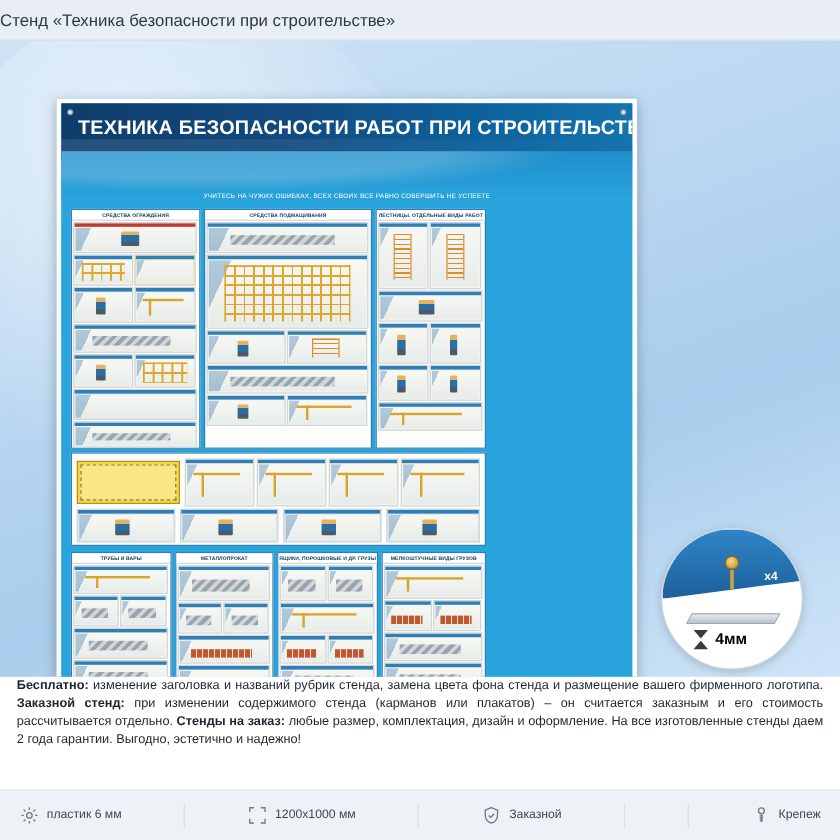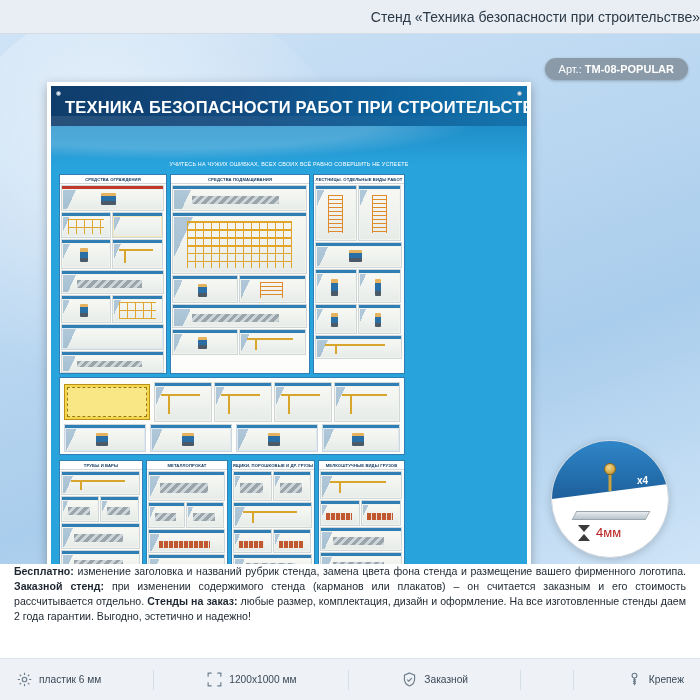--- a/index.html
+++ b/index.html
@@ -10,21 +10,21 @@
     background:#ffffff;
     overflow:hidden;
   }
   .page { position:relative; width:700px; height:700px; }
 
   
   .header {
     height:34px;
     background:#e9eef4;
     border-bottom:1px solid #d3dbe4;
-    display:flex; align-items:center; justify-content:flex-end;
+    display:flex; align-items:center; justify-content:flex-start;
   }
   .header-title {
     font-size:14px; color:#2b3946; font-weight:normal;
   }
 
   
   .hero {
     position:relative;
     height:530px;
     background:linear-gradient(160deg,#cfe3f6 0%,#bcd8f1 35%,#a9cdec 65%,#cfe4f7 100%);
@@ -236,21 +236,21 @@
     position:absolute; left:26px; top:84px; width:14px; height:16px;
   }
   .mount-arrows:before, .mount-arrows:after {
     content:""; position:absolute; left:0; width:0; height:0;
     border-left:6px solid transparent; border-right:6px solid transparent;
   }
   .mount-arrows:before { top:0; border-top:7px solid #3a3a3a; }
   .mount-arrows:after { top:9px; border-bottom:7px solid #3a3a3a; }
   .mount-4mm {
     position:absolute; left:44px; top:84px;
-    font-size:13px; font-weight:normal; color:#b91c1c;
+    font-size:13px; font-weight:bold; color:#000000;
   }
 
   
   .desc {
     position:absolute; left:14px; right:14px; top:564px;
     font-size:10.6px; line-height:15px; color:#1d2630;
     text-align:justify;
   }
   .desc b { font-weight:bold; }
 
@@ -269,24 +269,20 @@
 <body>
 
 <div class="page">
 
   <div class="header">
     <div class="header-title">Стенд «Техника безопасности при строительстве»</div>
   </div>
 
   <div class="hero">
 
-    <div class="art-badge">
-      <span>Арт.:</span>
-      <b>ТМ-08-POPULAR</b>
-    </div>
 
     <div class="stand">
       <div class="stand-inner">
         <div class="stand-head"></div>
         <div class="wave"></div>
         <div class="stand-title">ТЕХНИКА БЕЗОПАСНОСТИ РАБОТ ПРИ СТРОИТЕЛЬСТВЕ</div>
         <div class="subtitle-bar">УЧИТЕСЬ НА ЧУЖИХ ОШИБКАХ, ВСЕХ СВОИХ ВСЁ РАВНО СОВЕРШИТЬ НЕ УСПЕЕТЕ</div>
 
         <div class="corner-screw cs-tl"></div>
         <div class="corner-screw cs-tr"></div>

